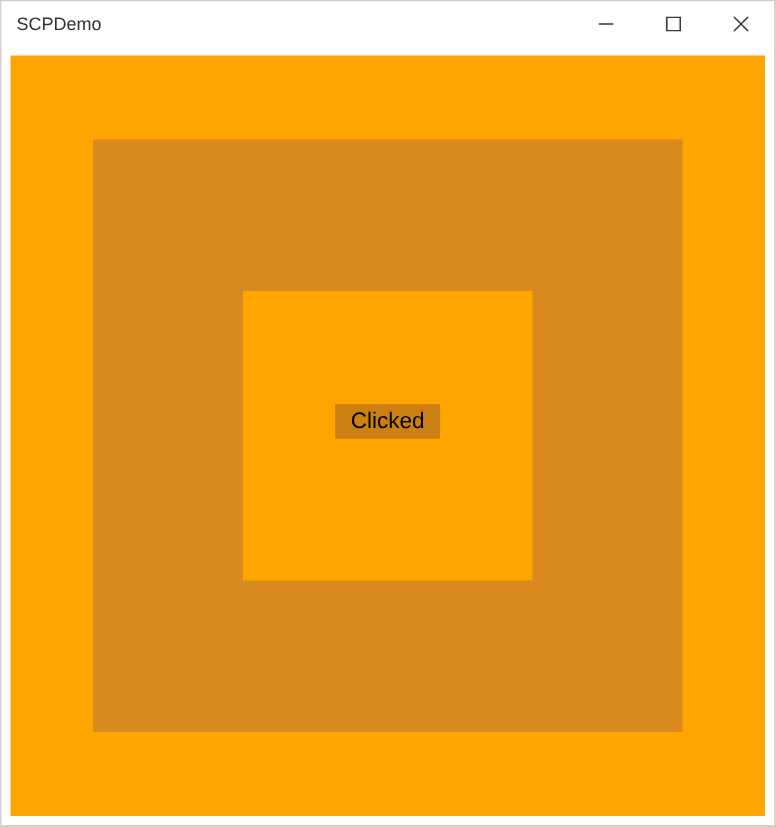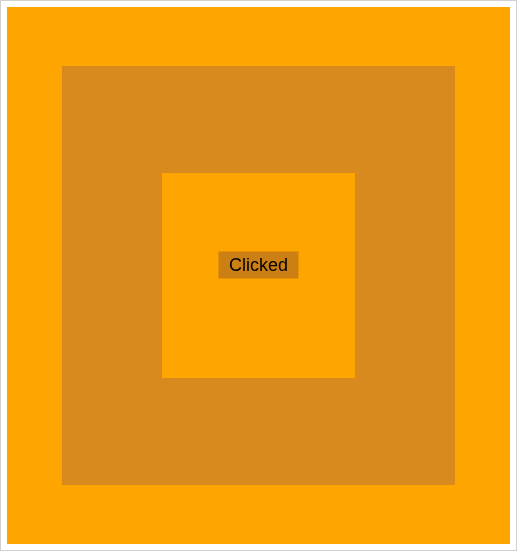--- a/index.html
+++ b/index.html
@@ -68,35 +68,56 @@
       height: 49%;
       background: #ffa500;
       position: relative;
       display: flex;
       align-items: center;
       justify-content: center;
     }
     .btn {
       background: #cc7f12;
       color: #000;
-      font-size: 18px;
+      font-size: 15px;
       padding: 3px 10px;
       border: none;
       position: absolute;
       top: 45%;
       left: 50%;
       transform: translate(-50%, -50%);
       cursor: pointer;
       text-align: center;
     }
   </style>
 </head>
 <body>
 
 <div class="window">
+  <div class="titlebar">
+    <div class="title">SCPDemo</div>
+    <div class="controls">
+      <div class="ctrl">
+        <svg width="10" height="10" viewBox="0 0 10 10">
+            <line x1="0" y1="5" x2="10" y2="5" stroke="#333" stroke-width="1"></line>
+          </svg>
+      </div>
+      <div class="ctrl">
+        <svg width="10" height="10" viewBox="0 0 10 10">
+            <rect x="0.5" y="0.5" width="9" height="9" fill="none" stroke="#333" stroke-width="1"></rect>
+          </svg>
+      </div>
+      <div class="ctrl">
+        <svg width="10" height="10" viewBox="0 0 10 10">
+            <line x1="0" y1="0" x2="10" y2="10" stroke="#333" stroke-width="1"></line>
+            <line x1="10" y1="0" x2="0" y2="10" stroke="#333" stroke-width="1"></line>
+          </svg>
+      </div>
+    </div>
+  </div>
   <div class="client">
     <div class="outer">
       <div class="middle">
         <div class="inner">
           <button class="btn">Clicked</button>
         </div>
       </div>
     </div>
   </div>
 </div>

